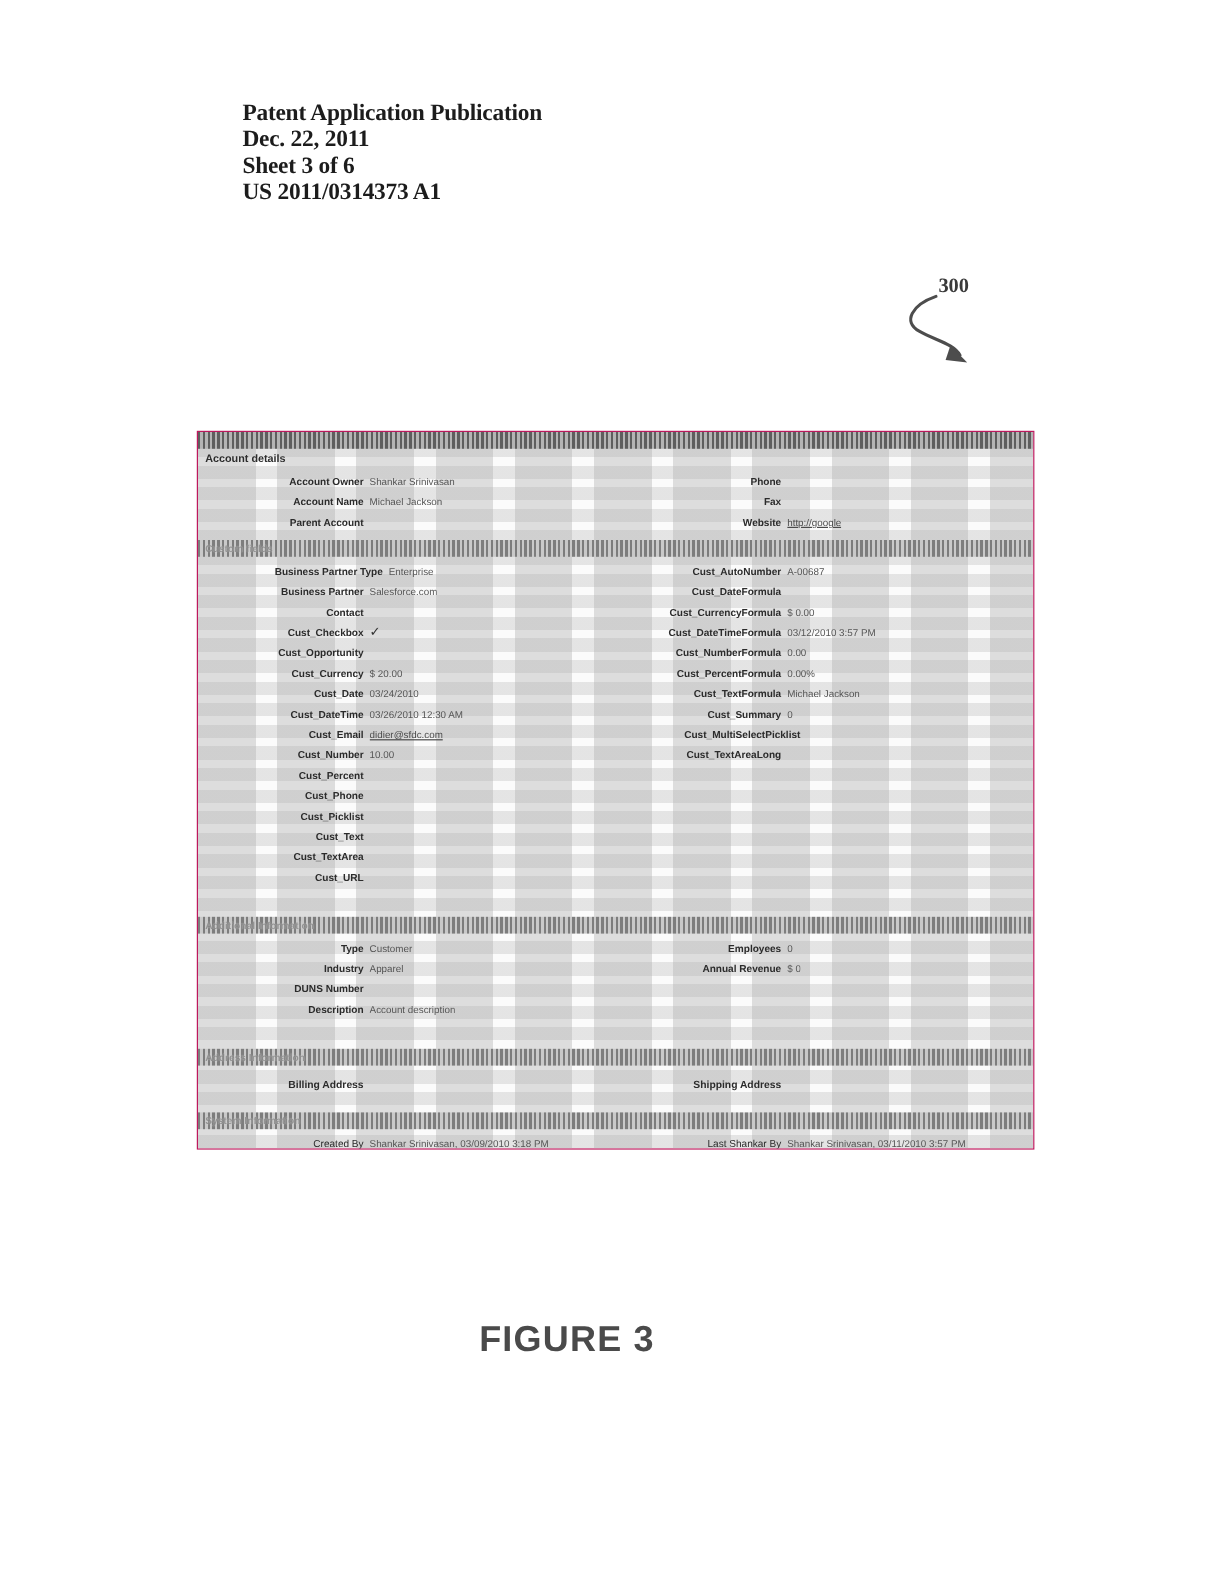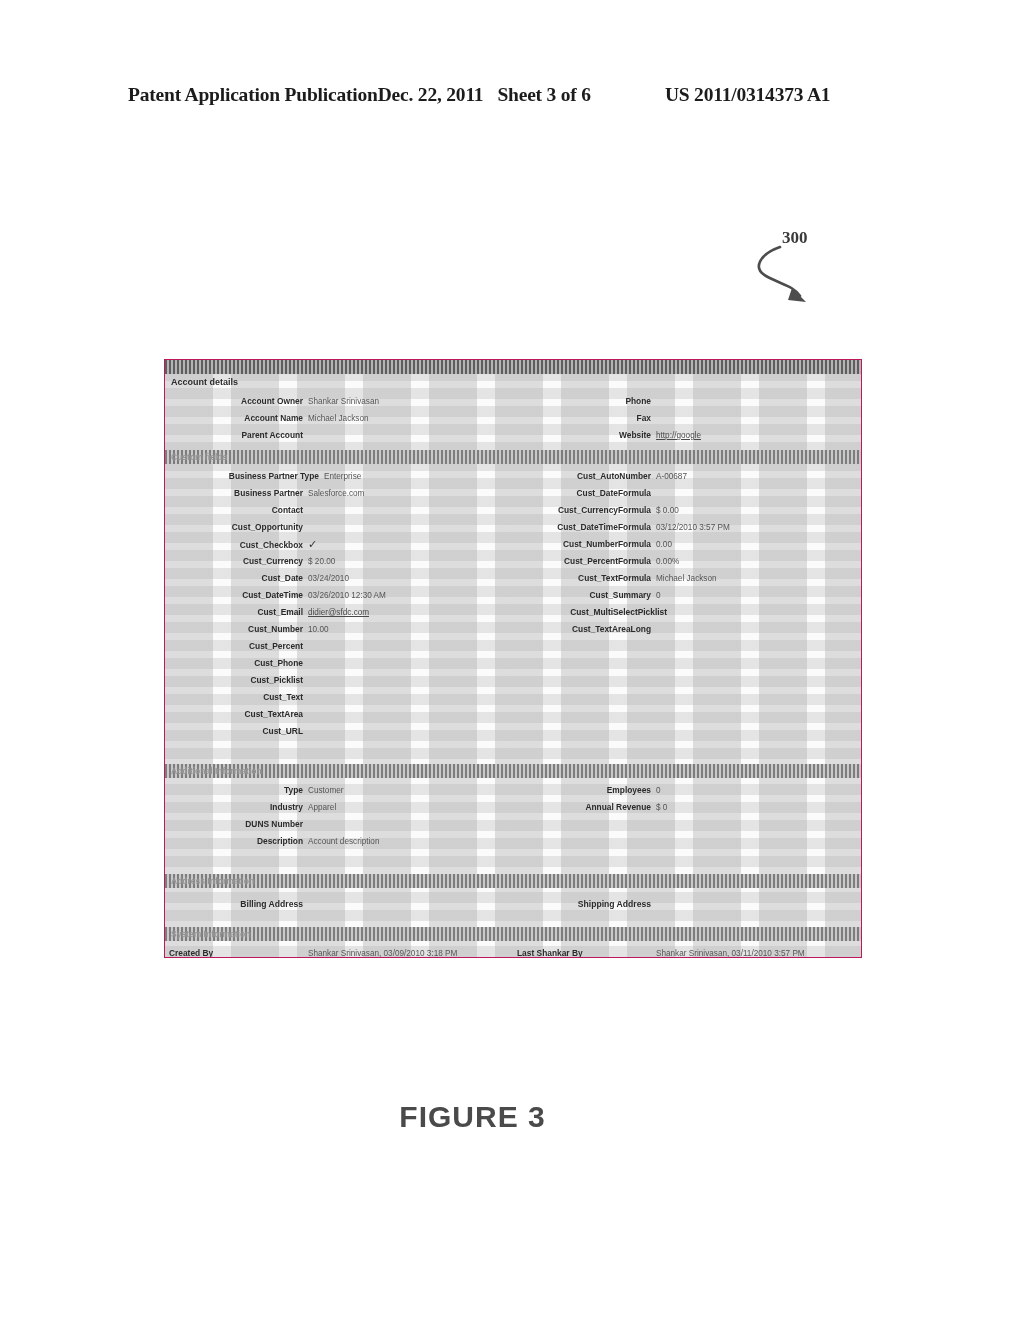--- a/index.html
+++ b/index.html
@@ -23,20 +23,21 @@
     left: 128px;
     width: 768px;
     display: flex;
     align-items: baseline;
     font-family: "Liberation Serif", serif;
     font-weight: bold;
     font-size: 19.5px;
     color: #1c1c1c;
     letter-spacing: -0.2px;
     white-space: nowrap;
+    flex-direction: column;
   }
   #patent-header .hdr-pub { }
   #patent-header .hdr-date { }
   #patent-header .hdr-sheet { margin-left: 14px; }
   #patent-header .hdr-num { margin-left: 74px; }
 
   
   #ref-callout {
     position: absolute;
     left: 736px;
@@ -171,22 +172,22 @@
   .row.wide .lbl { width: 150px; min-width: 150px; }
 
   
   .footer-row {
     display: flex;
     padding: 4px 0 8px 0;
   }
   .footer-row .col { width: 50%; }
   .footer-row .lbl {
     width: 134px; min-width: 134px;
-    text-align: left; padding-right: 5px;
-    font-size: 8.4px; font-weight: bold; color: #2b2b2b;
+    text-align: right; padding-right: 5px;
+    font-size: 8.4px; font-weight: normal; color: #2b2b2b;
     white-space: nowrap;
   }
   .footer-row .val { font-size: 8.2px; color: #555555; white-space: nowrap; }
 
   .addr-row { display: flex; padding: 8px 0 14px 0; }
   .addr-row .col { width: 50%; }
   .addr-row .lbl {
     width: 134px; min-width: 134px;
     text-align: right; padding-right: 5px;
     font-size: 8.6px; font-weight: bold; color: #2b2b2b;
@@ -275,26 +276,26 @@
             </div>
             <div class="row">
               <div class="lbl">Business Partner</div>
               <div class="val">Salesforce.com</div>
             </div>
             <div class="row">
               <div class="lbl">Contact</div>
               <div class="val"></div>
             </div>
             <div class="row">
-              <div class="lbl">Cust_Opportunity</div>
-              <div class="val"></div>
-            </div>
-            <div class="row">
               <div class="lbl">Cust_Checkbox</div>
               <div class="val check">✓</div>
+            </div>
+            <div class="row">
+              <div class="lbl">Cust_Opportunity</div>
+              <div class="val"></div>
             </div>
             <div class="row">
               <div class="lbl">Cust_Currency</div>
               <div class="val">$ 20.00</div>
             </div>
             <div class="row">
               <div class="lbl">Cust_Date</div>
               <div class="val">03/24/2010</div>
             </div>
             <div class="row">

